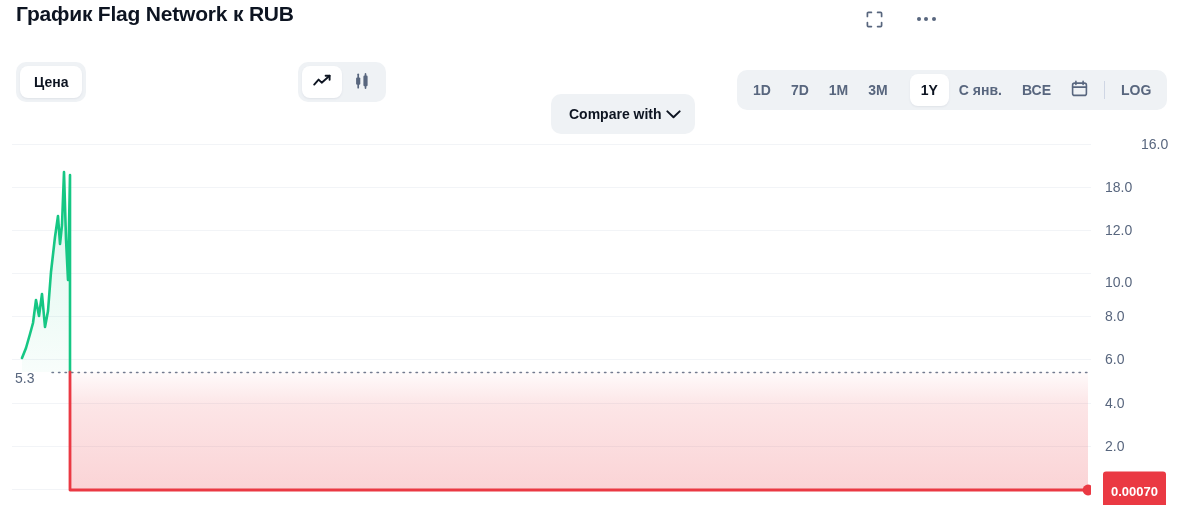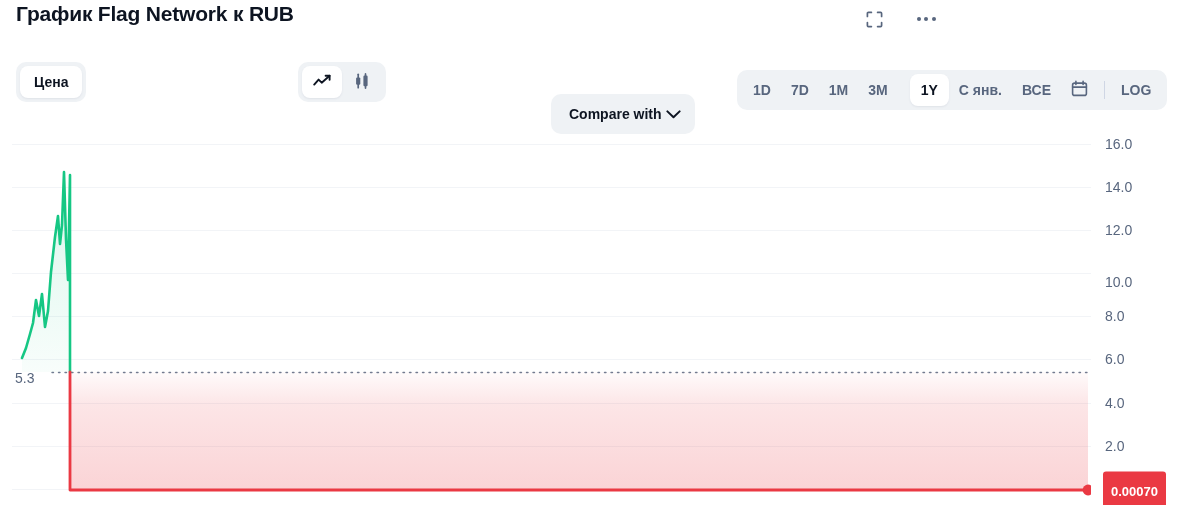--- a/index.html
+++ b/index.html
@@ -318,22 +318,22 @@
         <path fill="url(#redFill)" stroke="none" d="M58,252 L58,370 L1076,370 L1076,252 Z"></path>
         <path fill="none" stroke="#ea3943" stroke-width="2.8" stroke-linejoin="round" stroke-linecap="round" d="M58,252 L58,370 L1076,370"></path>
 
         <circle cx="1076" cy="370" r="5.4" fill="#ea3943"></circle>
       </svg>
 
       <div class="left-label" style="left:15px; top:258px;">5.3</div>
     </div>
 
     <div class="axis">
-      <div class="axis-tick" style="top:24px;">16.0</div>
-      <div class="axis-tick" style="top:67px;">14.0</div>
+      <div class="axis-tick" style="top:24px;margin-left:36px;">16.0</div>
+      <div class="axis-tick" style="top:67px;">18.0</div>
       <div class="axis-tick" style="top:110px;">12.0</div>
       <div class="axis-tick" style="top:162px;text-align:right;">10.0</div>
       <div class="axis-tick" style="top:196px;">8.0</div>
       <div class="axis-tick" style="top:239px;">6.0</div>
       <div class="axis-tick" style="top:283px;">4.0</div>
       <div class="axis-tick" style="top:326px;">2.0</div>
       <div class="price-badge" style="top:371px;">0.00070</div>
     </div>
 
   </div>

